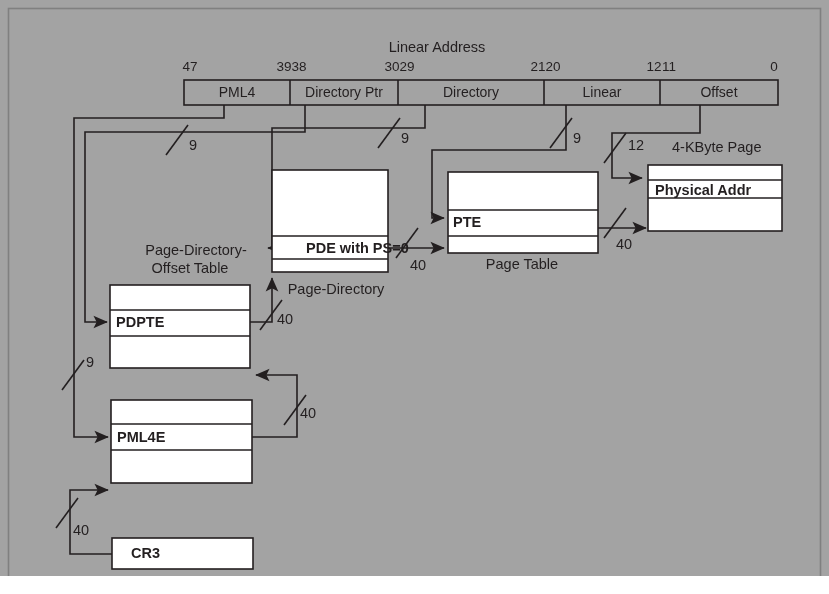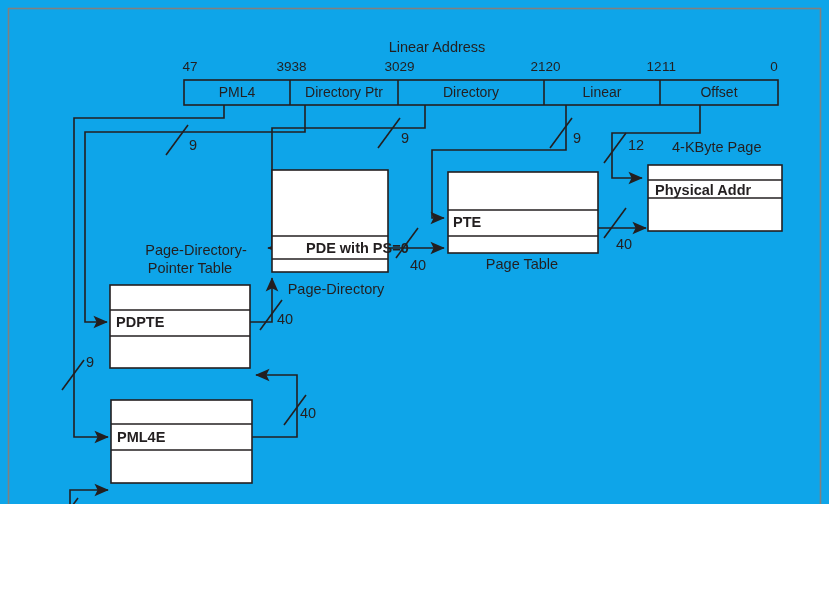--- a/index.html
+++ b/index.html
@@ -7,22 +7,22 @@
     margin: 0;
     padding: 0;
     background: #ffffff;
   }
   body {
     font-family: "Liberation Sans", sans-serif;
   }
   #figure {
     position: relative;
     width: 829px;
-    height: 504px;
-    background: #0ea5e9;
+    height: 576px;
+    background: #a3a3a3;
     overflow: hidden;
   }
   #figure svg {
     position: absolute;
     left: 0;
     top: 0;
   }
   .lbl {
     position: absolute;
     white-space: nowrap;
@@ -169,21 +169,21 @@
   <div class="lbl widthnum" style="left:573px; top:131px;">9</div>
   <div class="lbl widthnum" style="left:628px; top:138px;">12</div>
   <div class="lbl widthnum" style="left:86px;  top:355px;">9</div>
   <div class="lbl widthnum" style="left:410px; top:258px;">40</div>
   <div class="lbl widthnum" style="left:616px; top:237px;">40</div>
   <div class="lbl widthnum" style="left:277px; top:312px;">40</div>
   <div class="lbl widthnum" style="left:300px; top:406px;">40</div>
   <div class="lbl widthnum" style="left:73px;  top:523px;">40</div>
 
   <div class="lbl caption ctr" style="left:196px; top:243px;">Page-Directory-</div>
-  <div class="lbl caption ctr" style="left:190px; top:261px;">Pointer Table</div>
+  <div class="lbl caption ctr" style="left:190px; top:261px;">Offset Table</div>
   <div class="lbl caption ctr" style="left:336px; top:282px;">Page-Directory</div>
   <div class="lbl caption ctr" style="left:522px; top:257px;">Page Table</div>
   <div class="lbl caption" style="left:672px; top:140px;">4-KByte Page</div>
 
   <div class="lbl boxname" style="left:277px; top:241px;margin-left:29px;">PDE with PS=0</div>
   <div class="lbl boxname" style="left:453px; top:215px;">PTE</div>
   <div class="lbl boxname" style="left:655px; top:183px;">Physical Addr</div>
   <div class="lbl boxname" style="left:116px; top:315px;">PDPTE</div>
   <div class="lbl boxname" style="left:117px; top:430px;">PML4E</div>
   <div class="lbl boxname" style="left:131px; top:546px;">CR3</div>

